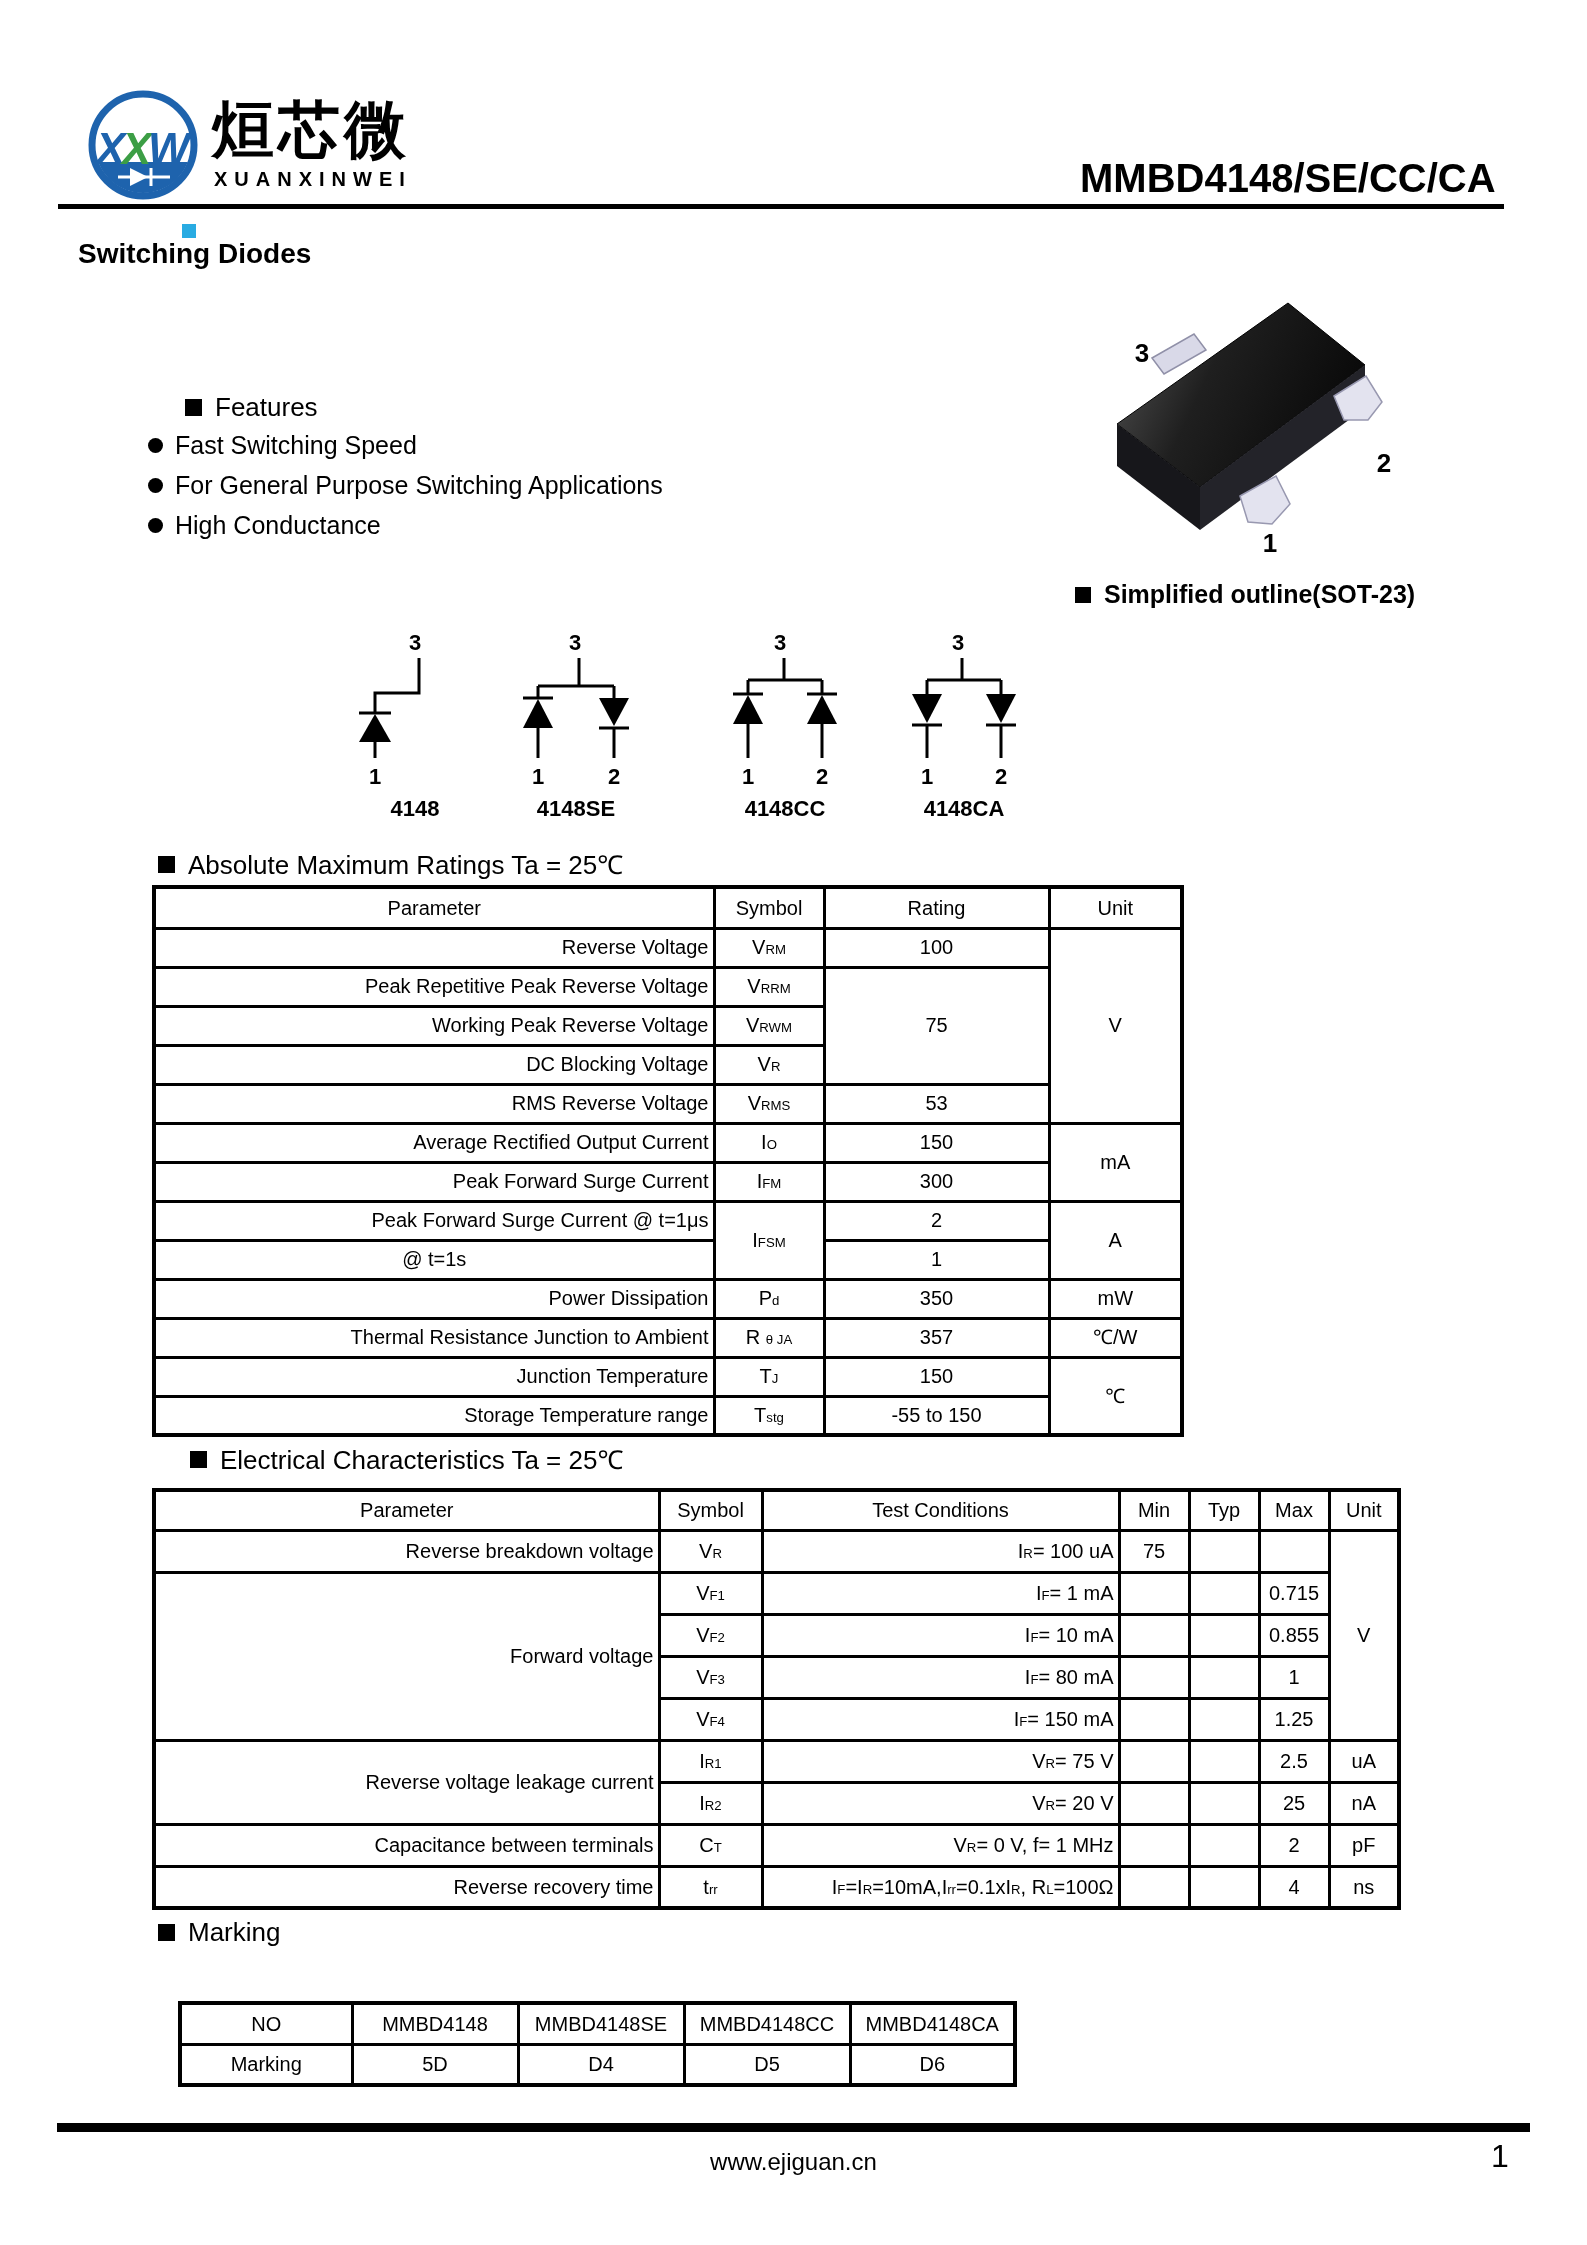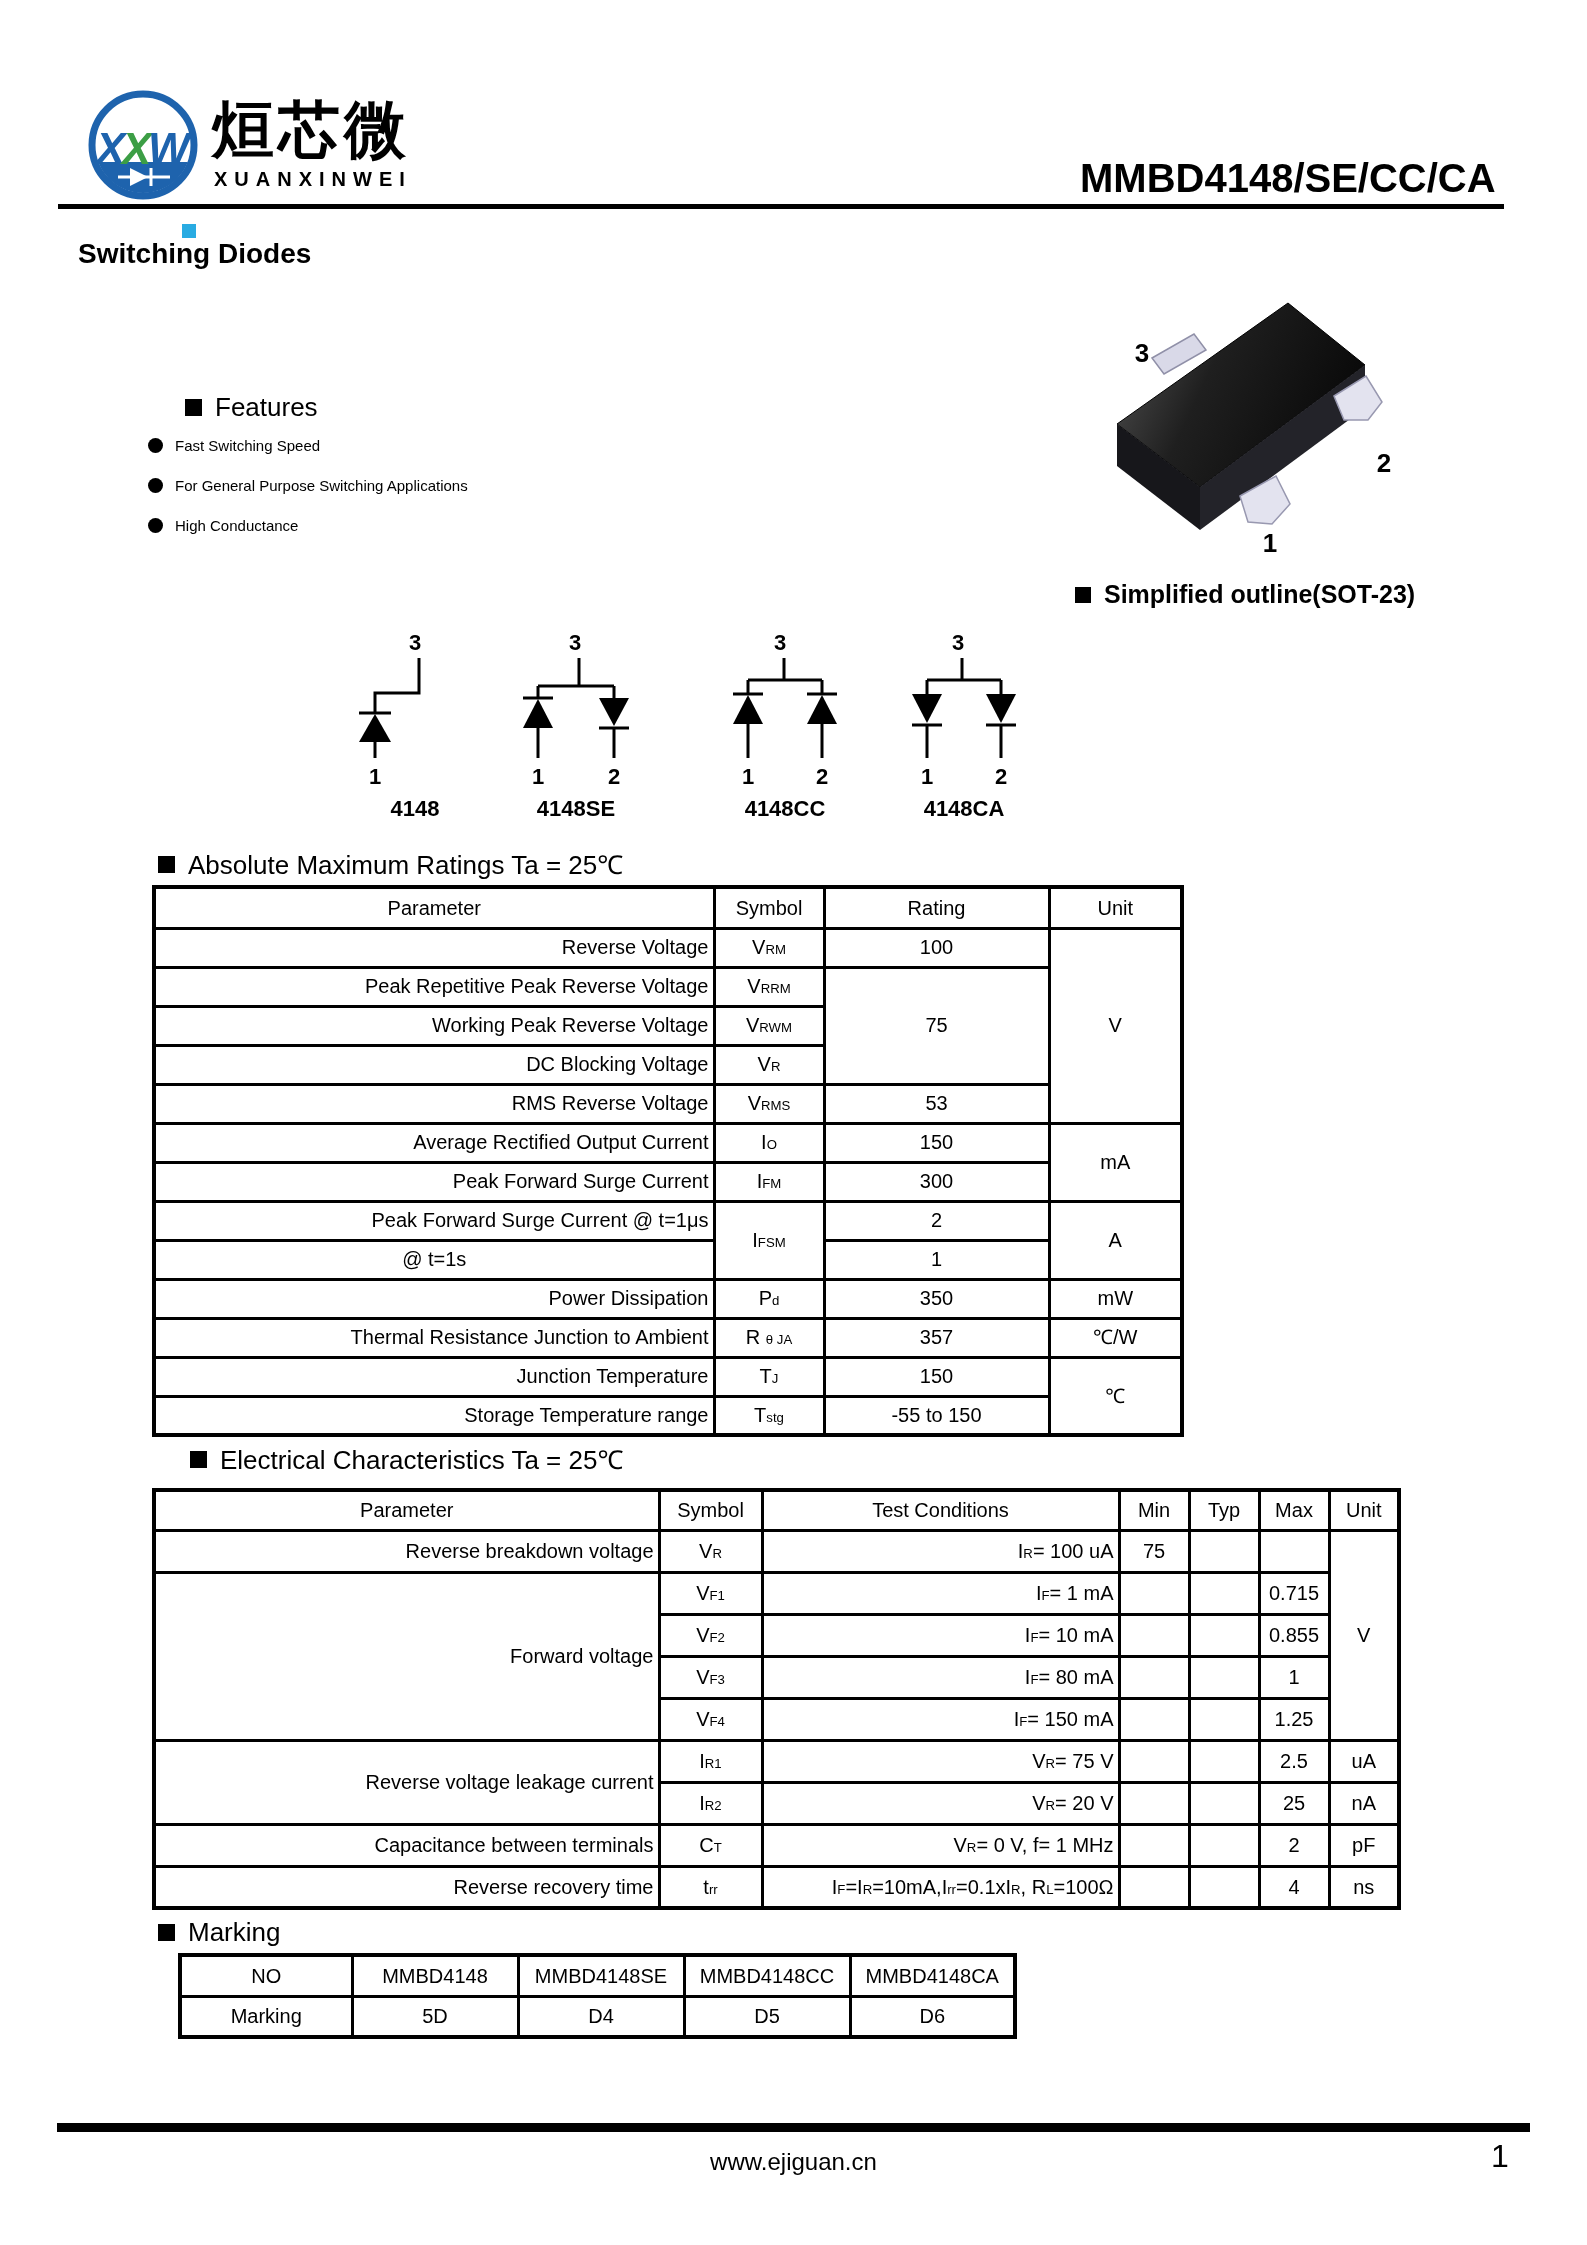--- a/index.html
+++ b/index.html
@@ -17,35 +17,35 @@
             font-size:28px;font-weight:bold;flex-direction:column;}
   .subtitle .bsq{width:14px;height:14px;background:#29abe2;margin-right:12px;flex:none;}
 
   
   .sec{position:absolute;display:flex;align-items:center;font-size:26px;}
   .sec .sq{width:17px;height:17px;background:#000;margin-right:13px;flex:none;}
   .sec.bold{font-weight:bold;font-size:25px;}
 
   
   .features-list{position:absolute;left:148px;top:434px;}
-  .feature-item{display:flex;align-items:center;height:23px;margin-bottom:17px;font-size:15px;}
+  .feature-item{display:flex;align-items:center;height:23px;margin-bottom:17px;font-size:25px;}
   .feature-item .dot{width:15px;height:15px;border-radius:50%;background:#000;margin-right:12px;flex:none;}
 
   
   .dtable{position:absolute;border-collapse:collapse;table-layout:fixed;border:4px solid #000;background:#fff;padding-left:40px;}
   .dtable td{border:3px solid #000;font-size:20px;text-align:center;vertical-align:middle;
              padding:0 4px;line-height:1.12;overflow:hidden;}
   .dtable td.pl{text-align:right;padding-left:12px;}
   .t-abs{width:1028px;}
   .t-abs tr{height:39px;}
   .t-abs tr.hd{height:41px;}
   .t-elec{width:1245px;}
   .t-elec tr{height:42px;}
   .t-elec tr.hd{height:40px;}
-  .t-mark{width:835px;}
+  .t-mark{width:835px;margin-top:48px;}
   .t-mark tr{height:41px;}
   .sb{font-size:0.66em;}
 
   
   .footer-bar{position:absolute;left:57px;top:2123px;width:1473px;height:9px;background:#000;}
   .footer-url{position:absolute;left:0;right:0;top:2148px;text-align:center;font-size:24px;}
   .page-num{position:absolute;left:1470px;top:2138px;width:60px;text-align:center;font-size:32px;}
 
   svg text{font-family:"Liberation Sans",sans-serif;}
 </style>

